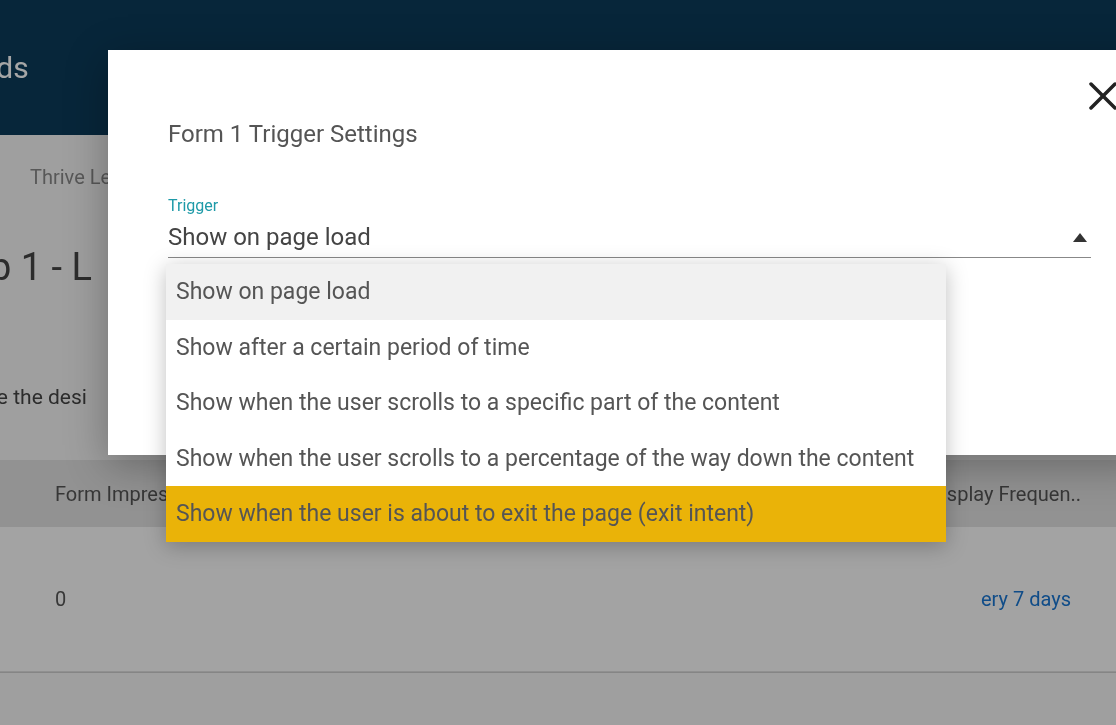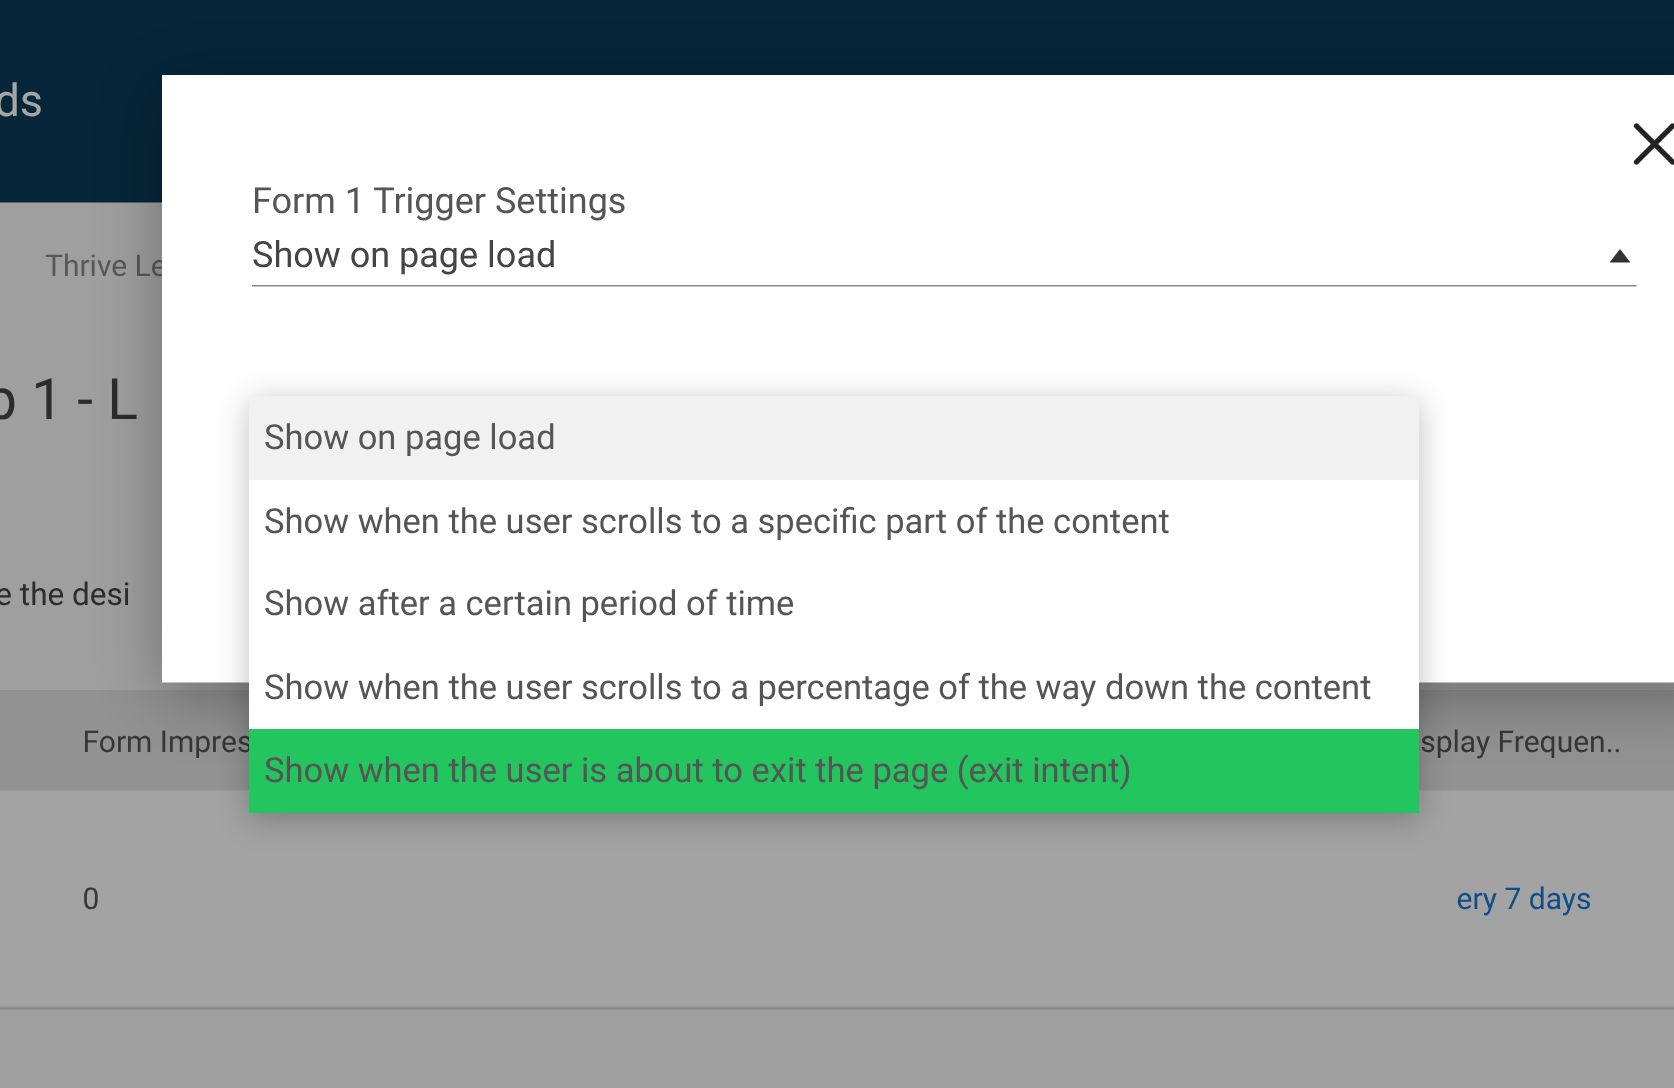--- a/index.html
+++ b/index.html
@@ -118,21 +118,21 @@
       height: 1px;
       background: #ccc;
     }
     .table-cell-impressions {
       margin-left: 55px;
       color: #555;
       font-size: 20px;
     }
     .table-cell-freq {
       position: absolute;
-      right: 55px;
+      right: 45px;
       color: #1976d2;
       font-size: 20px;
     }
     .overlay {
       position: absolute;
       inset: 0;
       background: rgba(0,0,0,0.35);
       z-index: 5;
     }
     .modal {
@@ -207,21 +207,21 @@
       padding: 14px 10px;
       font-size: 23px;
       color: #555;
       cursor: pointer;
       line-height: 1.2;
     }
     .dropdown-item.selected {
       background: #f1f1f1;
     }
     .dropdown-item.hovered {
-      background: #22c55e;
+      background: #eab308;
     }
   </style>
 </head>
 <body>
 
 <div class="header-bar">
   <span class="header-title">ads</span>
   <div class="header-right">
     <span class="bulb-icon">
       <svg width="20" height="26" viewBox="0 0 20 26" fill="none" stroke="#cfe2ef" stroke-width="1.6">
@@ -253,26 +253,27 @@
 <div class="overlay"></div>
 
 <div class="modal">
   <div class="modal-close">
     <svg width="36" height="36" viewBox="0 0 36 36" stroke="#222" stroke-width="3.5" stroke-linecap="round">
       <line x1="6" y1="6" x2="30" y2="30"></line>
       <line x1="30" y1="6" x2="6" y2="30"></line>
     </svg>
   </div>
   <div class="modal-title">Form 1 Trigger Settings</div>
+  <span class="trigger-label">Trigger</span>
   <div class="select-box">
     <span class="select-value">Show on page load</span>
     <span class="select-arrow"></span>
   </div>
   <div class="tab-underline"></div>
 </div>
 
 <div class="dropdown">
   <div class="dropdown-item selected">Show on page load</div>
+  <div class="dropdown-item">Show after a certain period of time</div>
   <div class="dropdown-item">Show when the user scrolls to a specific part of the content</div>
-  <div class="dropdown-item">Show after a certain period of time</div>
   <div class="dropdown-item">Show when the user scrolls to a percentage of the way down the content</div>
   <div class="dropdown-item hovered">Show when the user is about to exit the page (exit intent)</div>
 </div>
 
 </body></html>

